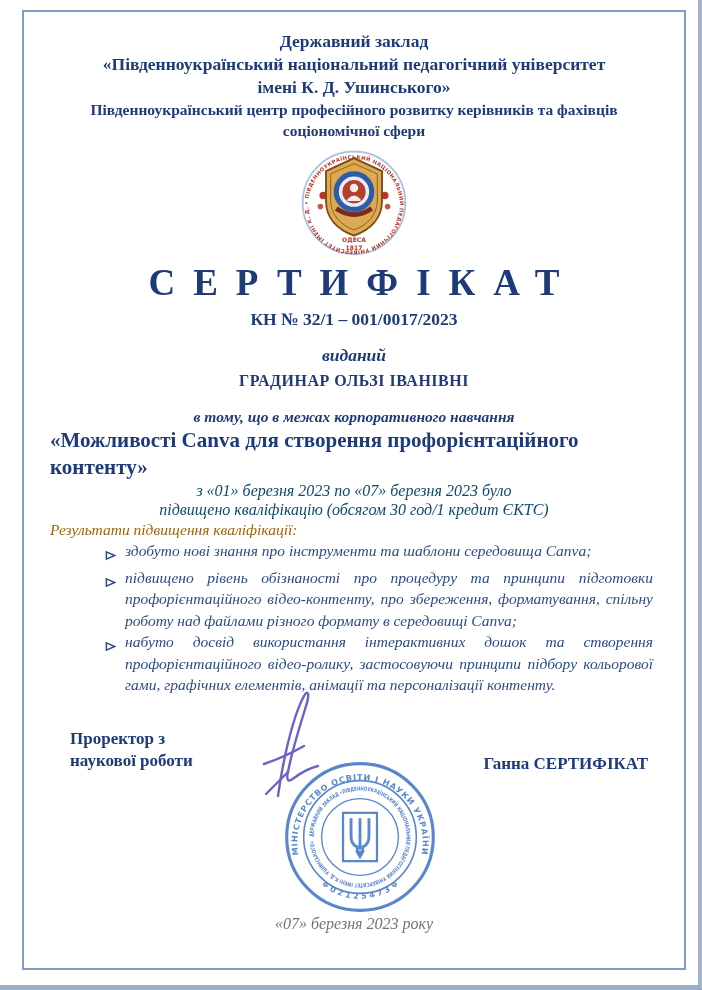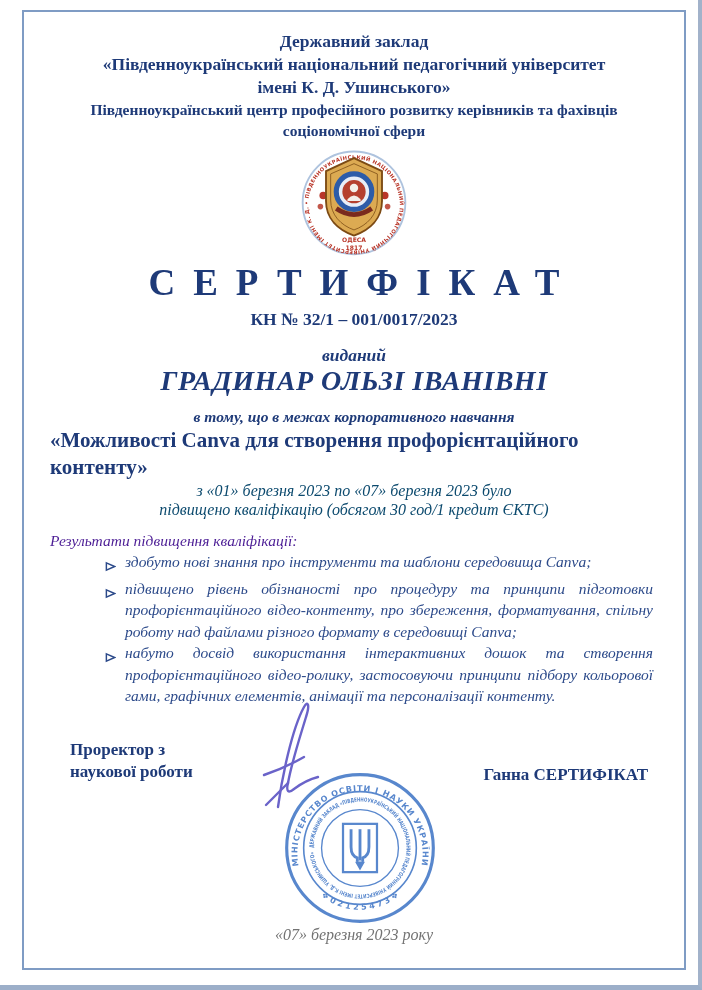--- a/index.html
+++ b/index.html
@@ -17,25 +17,25 @@
   .hdr { text-align:center; }
   .h1 { font-weight:bold; font-size:17.5px; line-height:23px; }
   .h2 { font-weight:bold; font-size:15.5px; line-height:21px; }
   .emblem-wrap { text-align:center; margin-top:4px; height:112px; }
   .cert-title {
     text-align:center; font-weight:bold; font-size:37px; line-height:44px;
     letter-spacing:18px; text-indent:18px; margin-top:4px; white-space:nowrap;
   }
   .cert-number { text-align:center; font-weight:bold; font-size:17.5px; line-height:24px; margin-top:2px; }
   .issued { text-align:center; font-weight:bold; font-style:italic; font-size:17.5px; line-height:23px; margin-top:13px; }
-  .name { text-align:center; font-weight:bold; font-style:italic; font-size:28px; line-height:27px; letter-spacing:0.5px; }
+  .name { text-align:center; font-weight:bold; font-size:16px; line-height:27px; letter-spacing:0.5px; }
   .preamble { text-align:center; font-weight:bold; font-style:italic; font-size:15.5px; line-height:20px; margin-top:13px; }
   .course-title { font-weight:bold; font-size:21px; line-height:27px; }
   .period { text-align:center; font-style:italic; font-size:16px; line-height:19px; color:#0c4a6e; }
-  .results-heading { font-style:italic; font-size:15.5px; line-height:21px; margin-top:11px; color:#4c1d95; }
+  .results-heading { font-style:italic; font-size:15.5px; line-height:21px; color:#a16207; }
   .bullets { margin-left:55px; width:548px; }
   .bullet { display:flex; font-style:italic; font-size:15.5px; line-height:21.5px; color:#2c4a8a; }
   .bullet .marker { flex:0 0 20px; padding-top:5px; }
   .bullet .txt { text-align:justify; flex:1 1 auto; }
   .sig-area { position:relative; height:240px; }
   .sig-title { position:absolute; left:20px; top:32px; font-weight:bold; font-size:17px; line-height:22px; }
   .signer { position:absolute; right:10px; top:57px; font-weight:bold; font-size:17px; line-height:22px; }
   .signature-svg { position:absolute; left:202px; top:-8px; }
   .seal-svg { position:absolute; left:234px; top:65px; }
   .date-line { position:absolute; left:0; right:0; top:218px; text-align:center;

